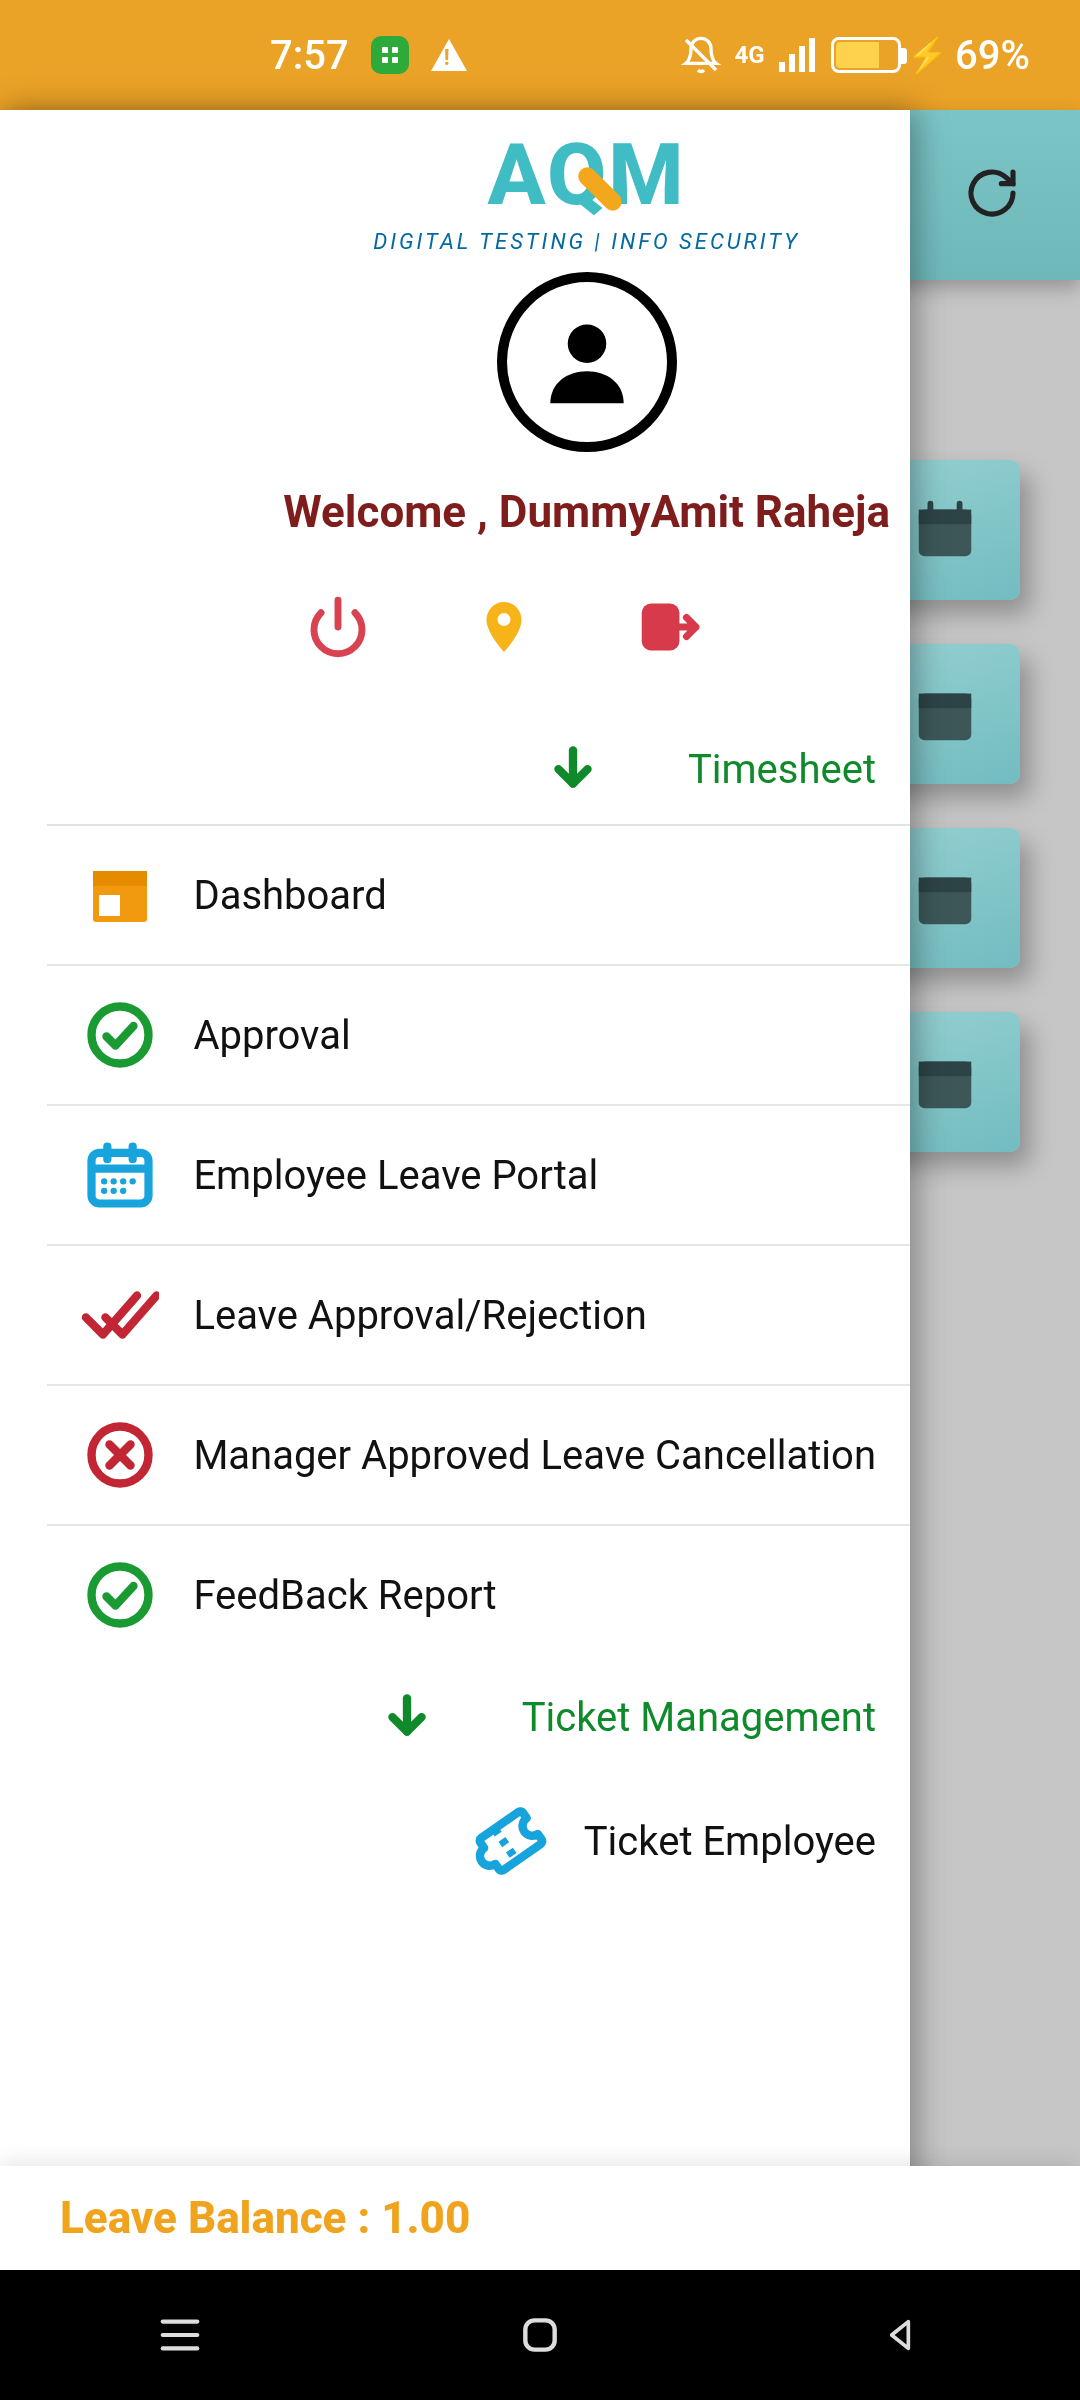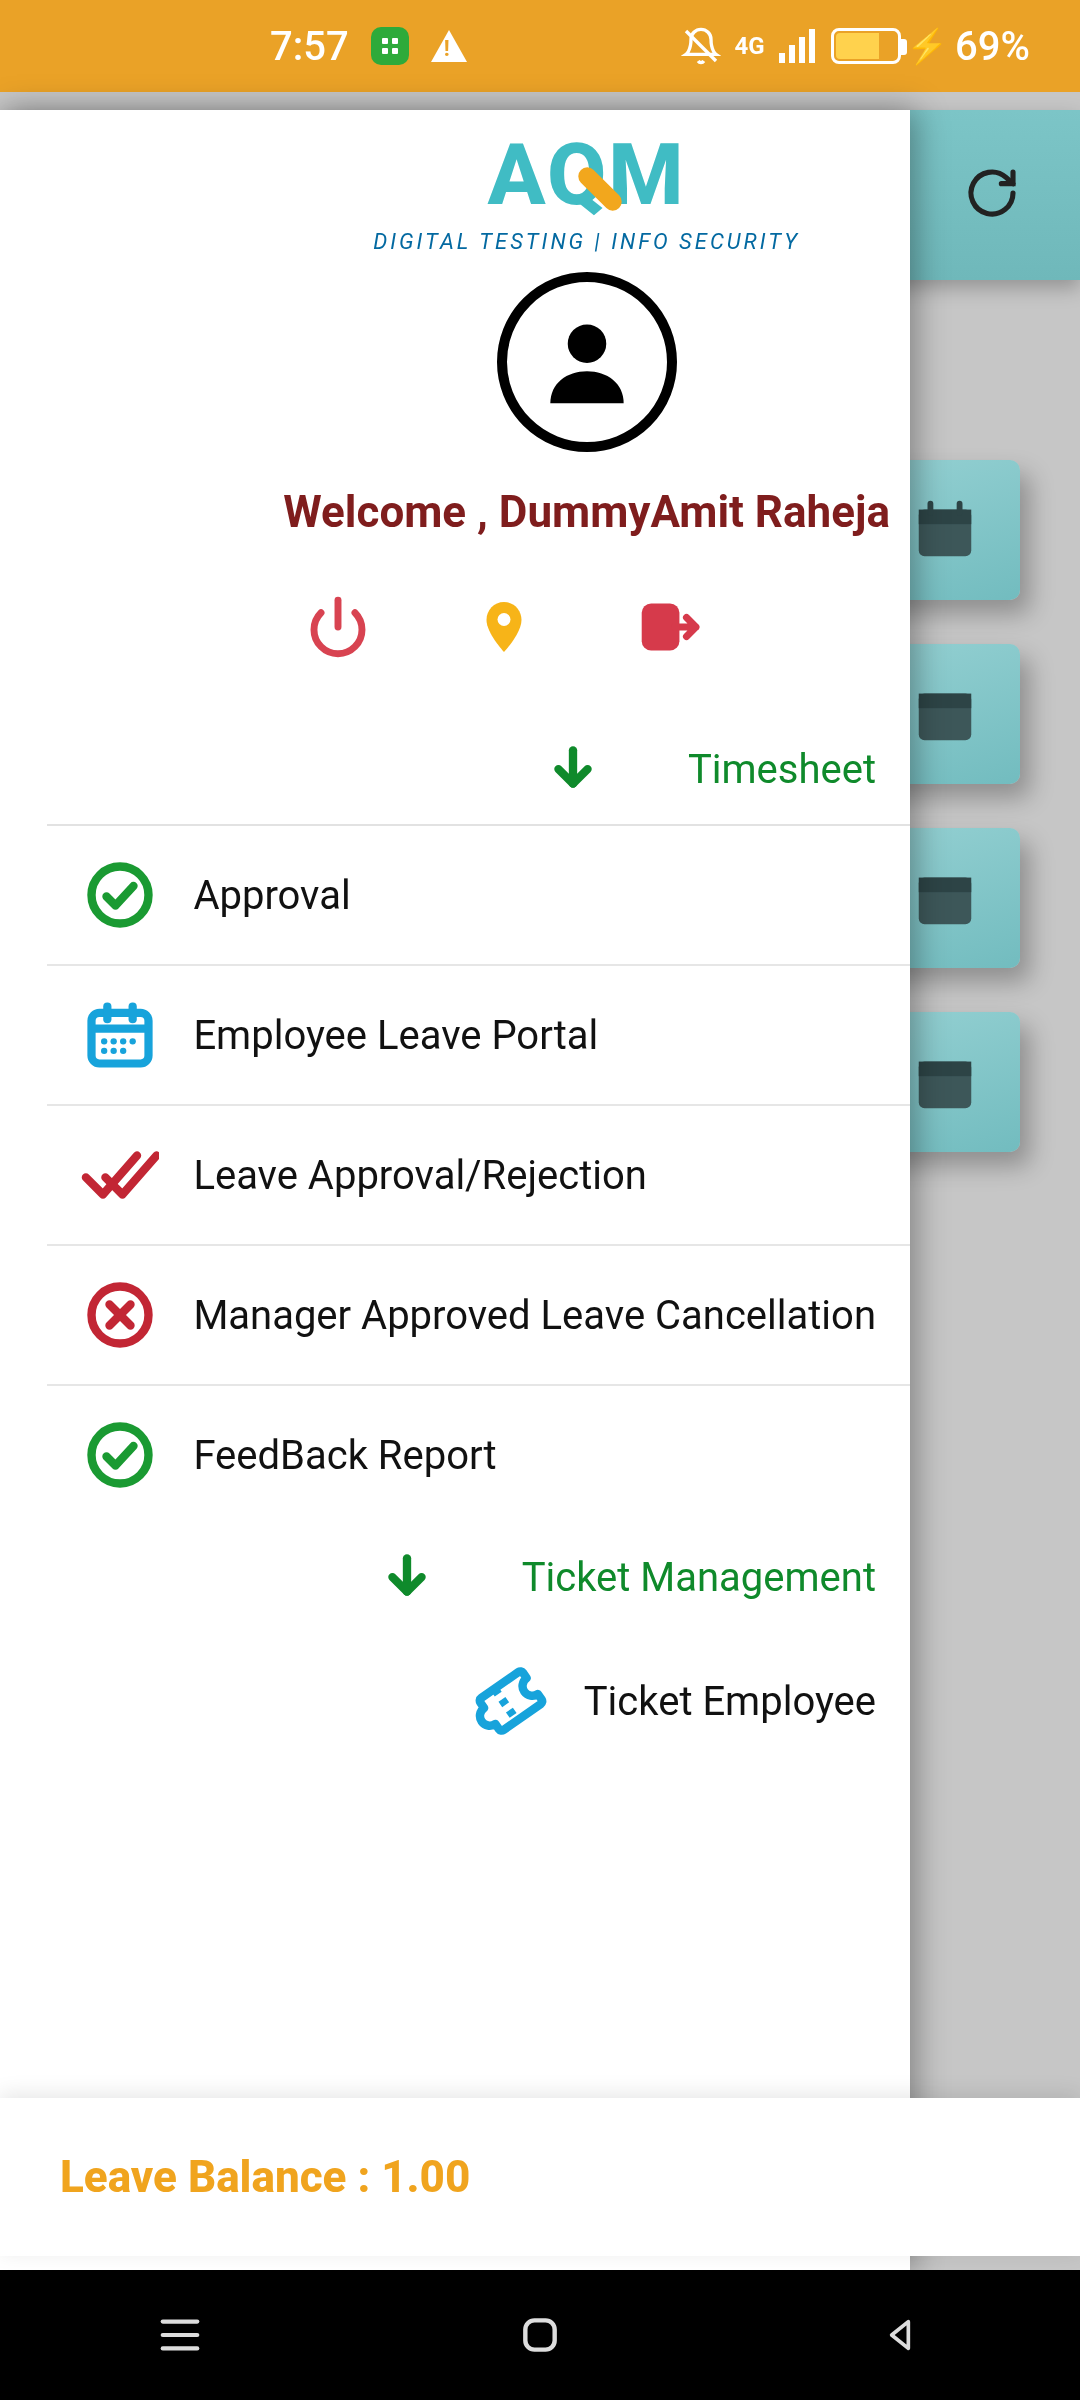--- a/index.html
+++ b/index.html
@@ -1,20 +1,20 @@
 <!DOCTYPE html>
 <html><head>
 <meta charset="utf-8">
 <style>
   * { margin:0; padding:0; box-sizing:border-box; font-family:-apple-system,BlinkMacSystemFont,"Segoe UI",Roboto,Helvetica,Arial,sans-serif; -webkit-font-smoothing:antialiased; }
   html,body { width:1080px; height:2400px; background:#000; overflow:hidden; }
   .screen { width:1080px; height:2400px; position:relative; background:#c6c6c6; }
 
   
-  .status-bar { position:absolute; top:0; left:0; right:0; height:92px; background:#eaa227; color:#fff; display:flex; align-items:center; justify-content:space-between; padding:0 50px; font-size:40px; font-weight:500;gap:44px; }
+  .status-bar { position:absolute; top:0; left:0; right:0; height:110px; background:#eaa227; color:#fff; display:flex; align-items:center; justify-content:space-between; padding:0 50px; font-size:40px; font-weight:500;gap:44px; }
   .status-left { display:flex; align-items:center; gap:22px; margin-left:220px; }
   .status-right { display:flex; align-items:center; gap:14px; }
   .pill { background:#2eaa3a; border-radius:10px; width:38px; height:38px; display:flex; align-items:center; justify-content:center; font-size:22px; }
   .tri { width:0; height:0; border-left:18px solid transparent; border-right:18px solid transparent; border-bottom:32px solid #fff; position:relative; }
   .tri::after { content:"!"; position:absolute; left:-5px; top:6px; color:#eaa227; font-size:22px; font-weight:700; }
   .battery-wrap { display:flex; align-items:center; gap:6px; }
   .battery { width:70px; height:36px; border:3px solid #fff; border-radius:8px; position:relative; }
   .battery::after { content:""; position:absolute; right:-9px; top:8px; width:6px; height:16px; background:#fff; border-radius:0 3px 3px 0; }
   .battery-fill { position:absolute; left:2px; top:2px; bottom:2px; width:68%; background:#ffd24d; border-radius:4px 0 0 4px; }
   .bolt { font-size:34px; }
@@ -43,21 +43,21 @@
   .section-header { display:flex; align-items:center; padding:26px 34px; gap:90px; }
   .section-title { color:#0f8a2b; font-size:40px; font-weight:400; }
   .section-line { height:2px; background:#e6e6e6; margin-left:214px; margin-right:8px; }
 
   .menu { border-top:2px solid #e2e2e2; }
   .menu-item { display:flex; align-items:center; gap:34px; padding:30px 34px; border-bottom:2px solid #e6e6e6; }
   .menu-item:last-child { border-bottom:none; }
   .menu-icon { width:78px; height:78px; display:flex; align-items:center; justify-content:center; flex-shrink:0; }
   .menu-label { font-size:40px; color:#111; font-weight:400; }
 
-  .balance-bar { position:absolute; left:0; right:0; bottom:144px; height:158px; background:#fff; display:flex; align-items:center; padding-left:60px; box-shadow:0 -4px 20px rgba(0,0,0,0.10); }
+  .balance-bar { position:absolute; left:0; right:0; bottom:130px; height:104px; background:#fff; display:flex; align-items:center; padding-left:60px; box-shadow:0 -4px 20px rgba(0,0,0,0.10); }
   .balance-text { color:#f0a41e; font-size:44px; font-weight:800; }
 
   
   .navbar { position:absolute; left:0; right:0; bottom:0; height:130px; background:#000; display:flex; align-items:center; justify-content:space-around; }
   .nav-btn { width:120px; height:70px; display:flex; align-items:center; justify-content:center; }
 
 </style>
 </head>
 <body>
 
@@ -186,20 +186,30 @@
         <svg width="50" height="50" viewBox="0 0 24 24" fill="none" stroke="#0f8a2b" stroke-width="4" stroke-linecap="round" stroke-linejoin="round">
             <line x1="12" y1="4" x2="12" y2="20"></line>
             <polyline points="5 13 12 20 19 13"></polyline>
           </svg>
       </span>
       <span class="section-title">Timesheet</span>
     </div>
     <div class="section-line"></div>
 
     <div class="menu">
+      <div class="menu-item">
+        <span class="menu-icon">
+          <svg width="72" height="72" viewBox="0 0 24 24" fill="#f29a0f">
+              <rect x="3" y="4" width="18" height="17" rx="1"></rect>
+              <rect x="3" y="4" width="18" height="5" fill="#e68a00"></rect>
+              <rect x="5" y="12" width="7" height="7" fill="#fff"></rect>
+            </svg>
+        </span>
+        <span class="menu-label">Dashboard</span>
+      </div>
 
       <div class="menu-item">
         <span class="menu-icon">
           <svg width="72" height="72" viewBox="0 0 24 24" fill="none" stroke="#1a9a32" stroke-width="2.8" stroke-linecap="round" stroke-linejoin="round">
               <circle cx="12" cy="12" r="9.5"></circle>
               <polyline points="7.5 12.5 10.5 15.5 16.5 9"></polyline>
             </svg>
         </span>
         <span class="menu-label">Approval</span>
       </div>

